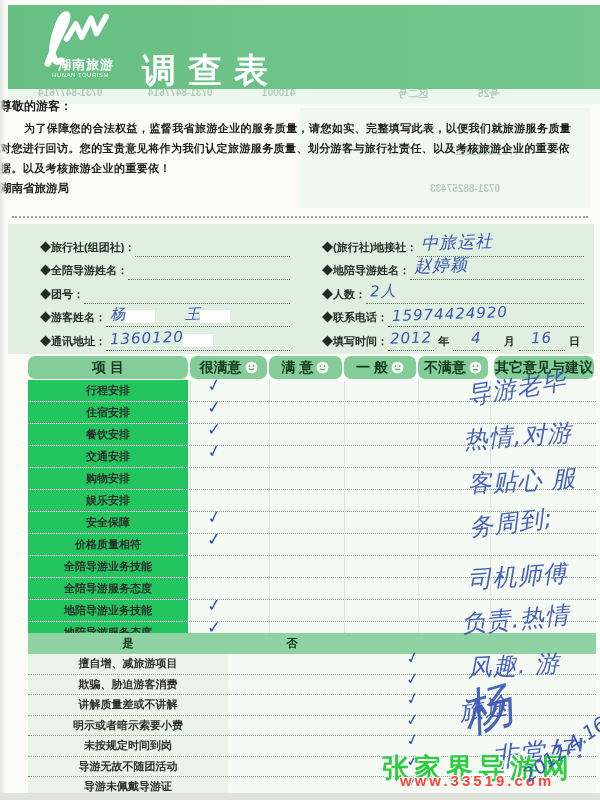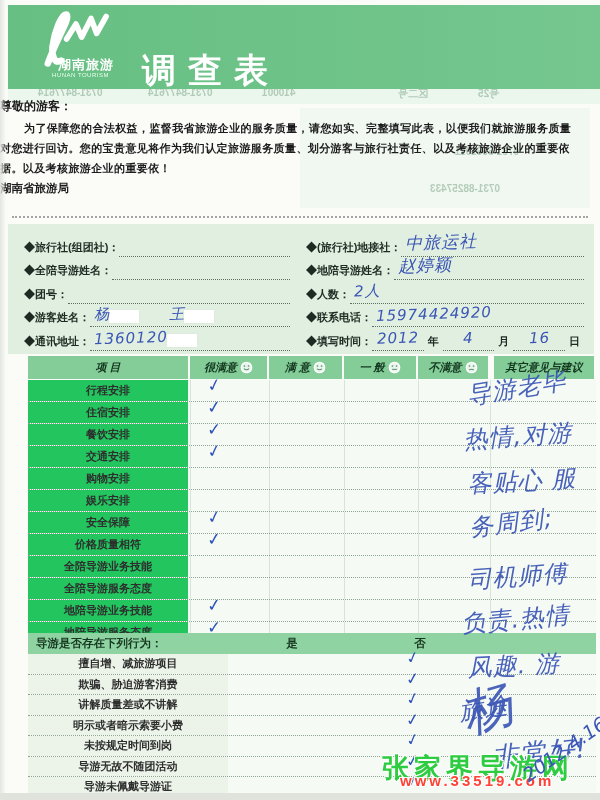--- a/index.html
+++ b/index.html
@@ -37,37 +37,37 @@
   .intro-line{font-size:11px;line-height:20px;letter-spacing:.4px;}
   .intro-line.first{text-indent:24px;}
   .issuer{text-align:left;margin-right:58px;font-size:11.5px;margin-top:3px;}
   .divider{position:absolute;left:12px;top:216px;width:576px;border-top:2px dotted #888;opacity:.75;}
   
   .form-panel{position:absolute;left:8px;top:224px;width:586px;height:130px;background:var(--panel-green);}
   .form-col{position:absolute;top:9px;}
   .form-col.left{left:16px;width:266px;}
   .form-col.right{left:298px;width:278px;}
   .field{display:flex;align-items:flex-end;height:23.6px;font-size:11px;color:#1f2a22;font-weight:bold;}
-  .field-label{white-space:nowrap;padding-bottom:2px;}
+  .field-label{white-space:nowrap;padding-bottom:2px;margin-left:16px;}
   .field-value{flex:1;border-bottom:1px dotted #5c6f61;height:17px;position:relative;white-space:nowrap;}
   .ink{font-family:"DejaVu Sans",sans-serif;font-style:italic;font-weight:normal;
        color:var(--ink);font-size:15px;display:inline-block;transform:rotate(-2deg);
        position:relative;top:-4px;left:4px;letter-spacing:1px;}
   .ink.big{font-size:17px;top:-8px;}
   .redact{display:inline-block;width:30px;height:13px;background:#fff;margin-left:3px;vertical-align:baseline;box-shadow:0 0 2px rgba(0,0,0,.05);}
   .date-line{display:flex;align-items:flex-end;border-bottom:none;}
   .date-seg{border-bottom:1px dotted #5c6f61;flex:1;text-align:center;height:17px;}
   .date-seg .ink{left:0;}
   .date-unit{padding:0 4px 2px 4px;font-weight:bold;}
   
   .ratings{position:absolute;left:28px;top:356px;width:568px;}
   .r-grid{display:grid;grid-template-columns:160px 77px 73px 72px 70px 104px;column-gap:2px;}
   .r-header{height:23px;margin-bottom:1px;}
   .r-hcell{background:var(--hdr-green);display:flex;align-items:center;justify-content:center;
-           font-size:11px;font-weight:bold;color:#14381f;border-radius:0;gap:3px;font-style:italic;}
+           font-size:14px;font-weight:bold;color:#14381f;border-radius:7px;gap:3px;}
   .r-hcell.cm{margin-left:4px;}
   .face{width:13px;height:13px;flex:none;}
   .r-row{height:21px;border-bottom:1px dotted #8fa391;background:rgba(242,248,242,.6);}
   .r-label{background:#22c55e;display:flex;align-items:center;justify-content:center;
            font-size:11px;font-weight:bold;color:#2e2e2e;}
   .r-cell{position:relative;border-left:1px solid rgba(160,190,165,.35);}
   .check{position:absolute;color:#2d52b8;font-size:17px;font-weight:bold;
          font-family:"DejaVu Sans",sans-serif;top:-5px;left:16px;}
   
   .behaviors{position:absolute;left:28px;top:633px;width:568px;border-bottom:2px solid #50604f;}
@@ -354,21 +354,20 @@
           <div class="r-cell"></div>
           <div class="r-cell"></div>
           <div class="r-cell"></div>
           <div class="r-cell"></div>
         </div>
       </div>
   </div>
 
   <div class="behaviors">
     <div class="bv-header">
-      <div class="bv-sec">导游是否存在下列行为：</div>
       <div class="bv-yes">是</div>
       <div class="bv-no">否</div>
       <div></div>
     </div>
     <div id="behaviors-body">
         <div class="b-grid b-row">
           <div class="b-label">擅自增、减旅游项目</div>
           <div class="b-cell"></div>
           <div class="b-cell">
             <span class="check" style="transform: rotate(-14deg);">✓</span>

